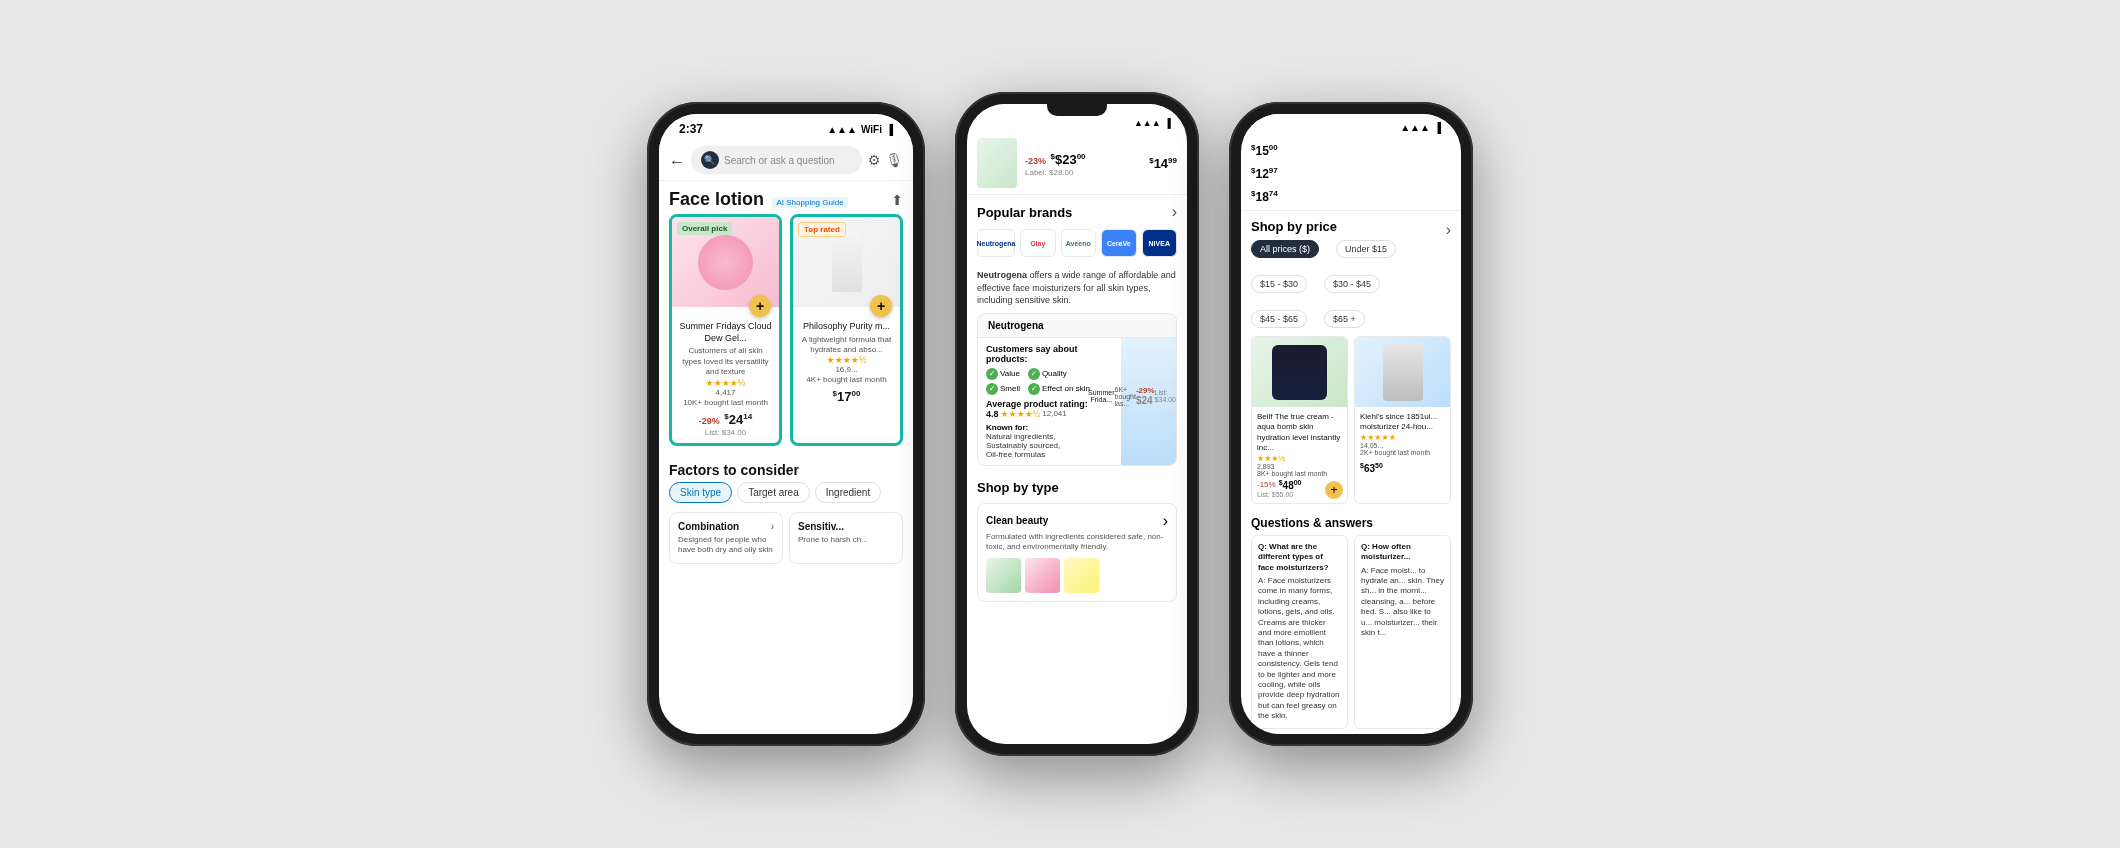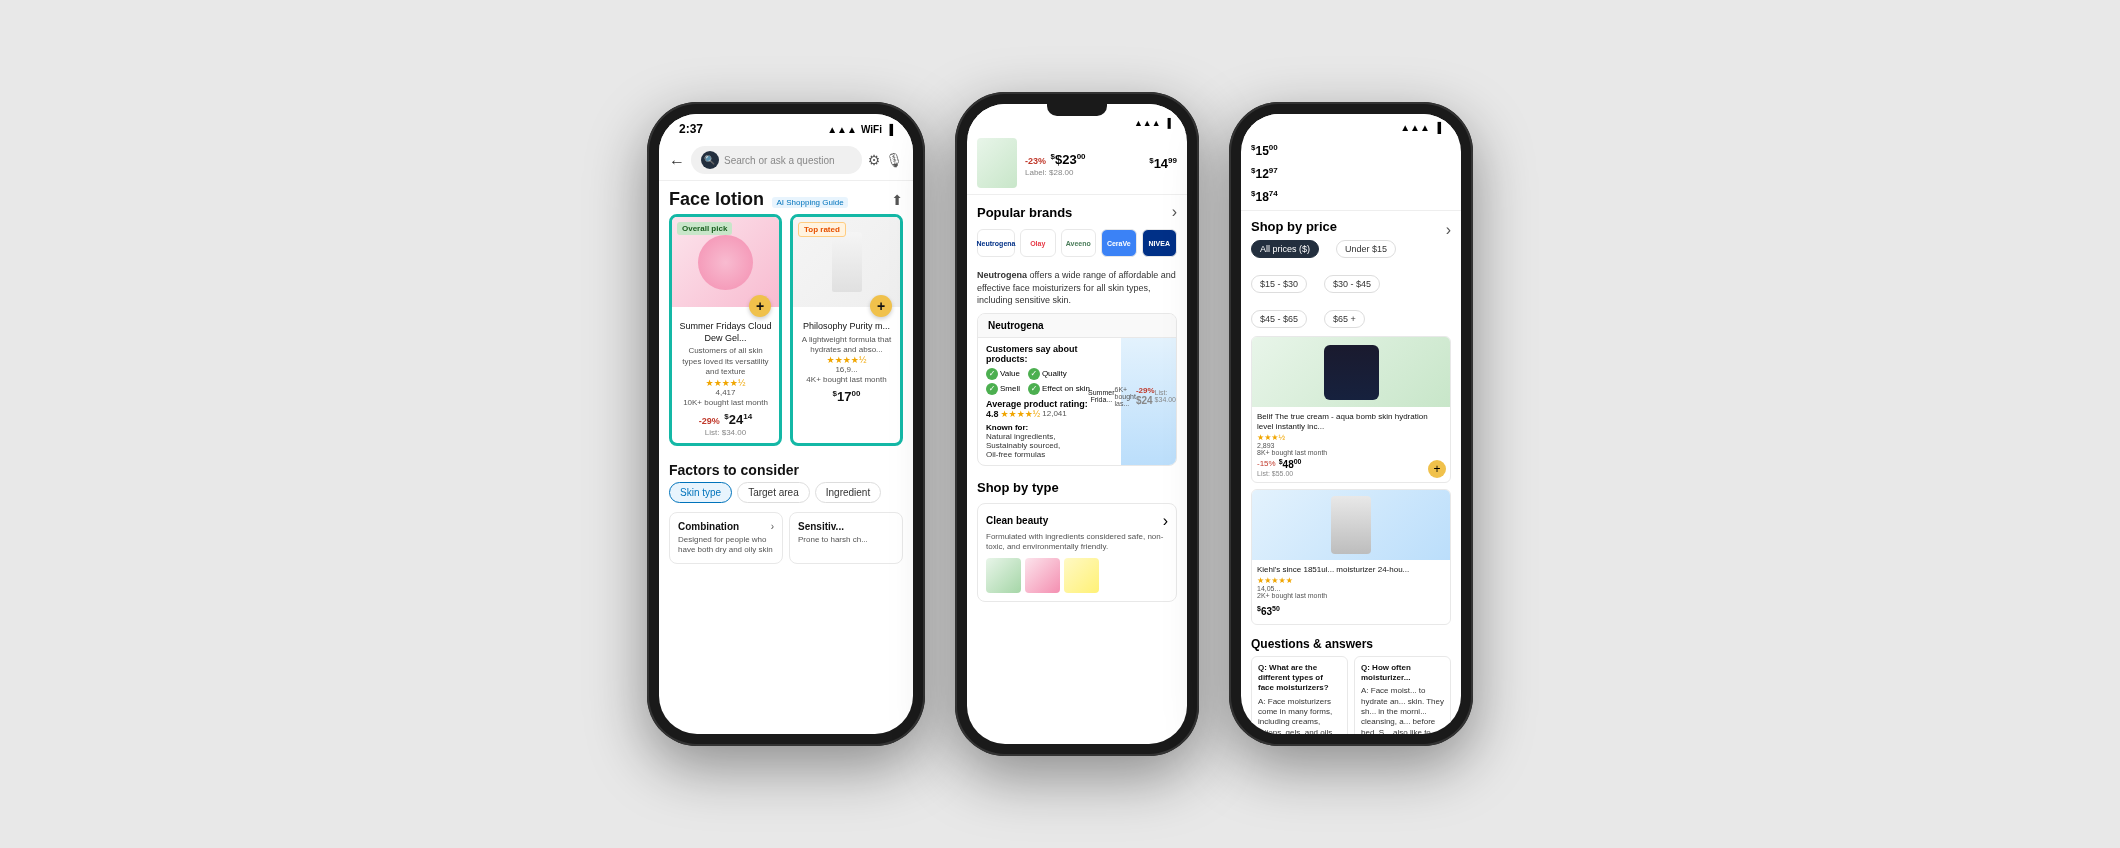--- a/index.html
+++ b/index.html
@@ -388,21 +388,21 @@
       border: 1px solid #ddd;
       cursor: pointer;
       white-space: nowrap;
     }
     .price-chip-active { background: #232f3e; color: #fff; border-color: #232f3e; }
     .price-chip-default { background: #fff; color: #333; }
 
     
     .product-grid {
       display: grid;
-      grid-template-columns: 1fr;
+      grid-template-columns: 1fr 1fr;
       gap: 6px;
       padding: 0 10px 6px;
     }
     .grid-product-card {
       border: 1px solid #e8e8e8;
       border-radius: 6px;
       overflow: hidden;
       position: relative;
     }
     .grid-product-img {

